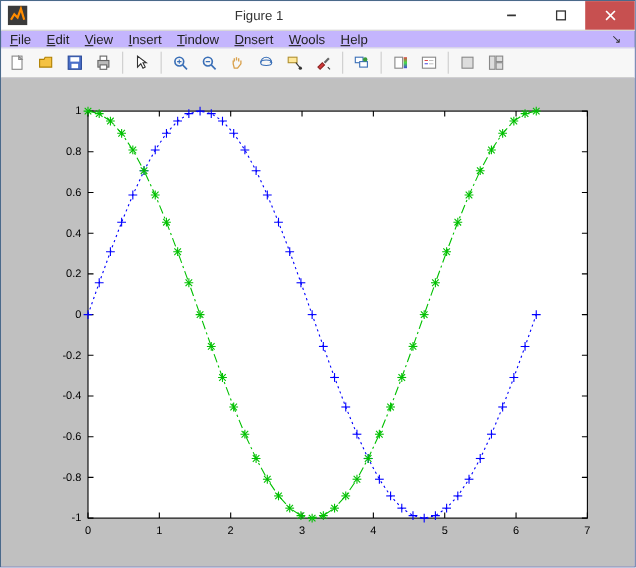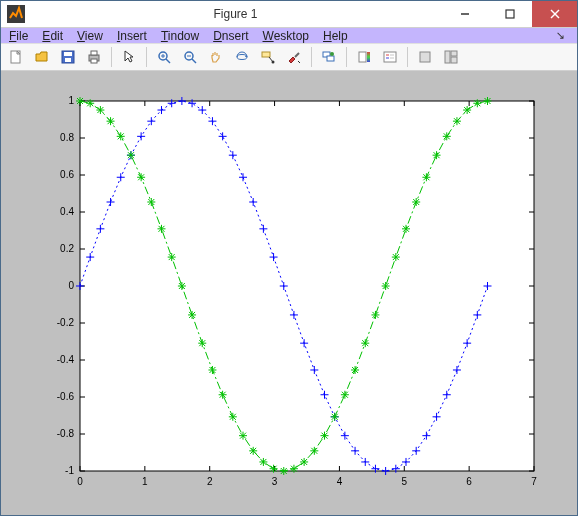--- a/index.html
+++ b/index.html
@@ -56,21 +56,21 @@
     </div>
   </div>
 
   <div class="menubar">
     <span class="menu"><u>F</u><span>ile</span></span>
     <span class="menu"><u>E</u><span>dit</span></span>
     <span class="menu"><u>V</u><span>iew</span></span>
     <span class="menu"><u>I</u><span>nsert</span></span>
     <span class="menu"><u>T</u><span>indow</span></span>
     <span class="menu"><u>D</u><span>nsert</span></span>
-    <span class="menu"><u>W</u><span>esktop</span></span>
+    <span class="menu"><u>W</u><span>ools</span></span>
     <span class="menu"><u>H</u><span>elp</span></span>
     <span class="spacer"></span>
     <span class="dock">↘</span>
   </div>
 
   <div class="toolbar">
     <div class="tbtn">
         <svg width="16" height="16">
           <rect x="3" y="2" width="9" height="12" fill="#fff" stroke="#888"></rect>
           <path d="M9 2 L12 5 L9 5 Z" fill="#ddd" stroke="#888"></path>

